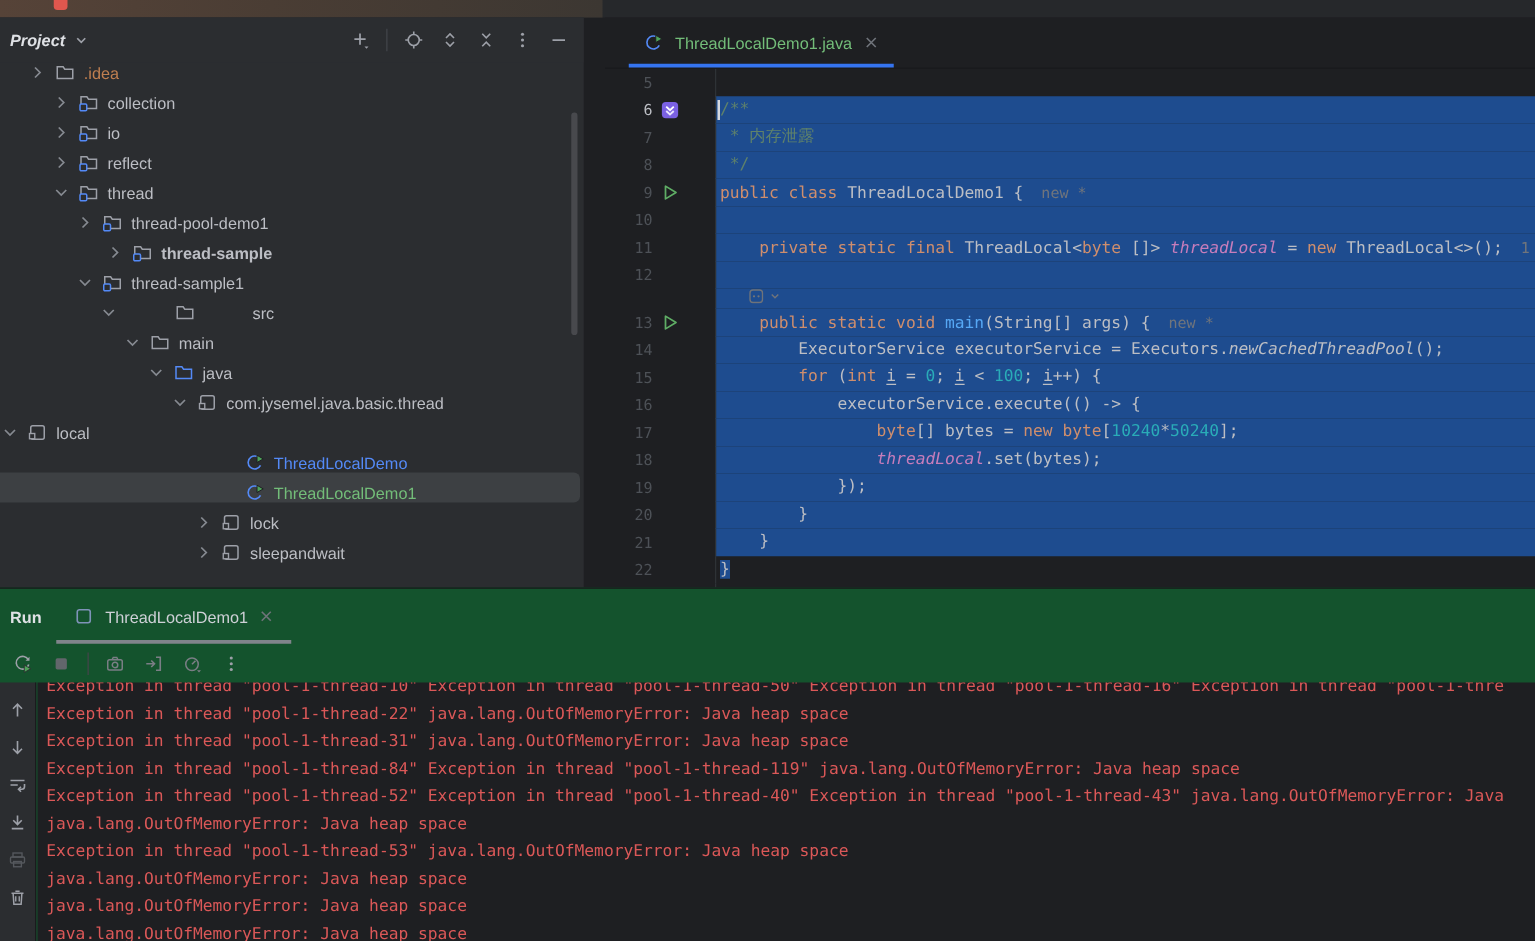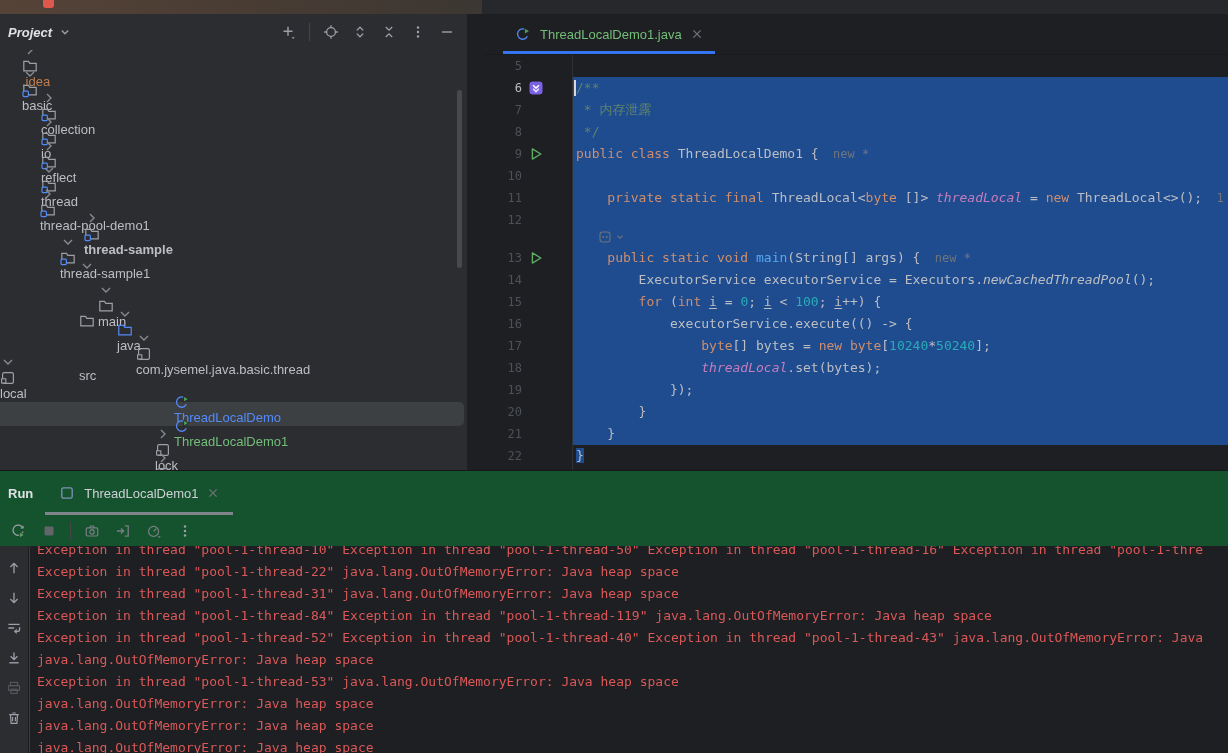--- a/index.html
+++ b/index.html
@@ -12,21 +12,21 @@
   .red-pill{position:absolute;left:43px;top:0;width:11px;height:8px;border-radius:0 0 3px 3px;background:#e0574e;}
   
   .left-panel{position:absolute;left:0;top:14px;width:467px;height:456px;background:#2b2d30;overflow:hidden;}
   .panel-header{position:absolute;z-index:3;left:0;top:0;right:0;height:36px;background:#2b2d30;
                 display:flex;align-items:center;padding:0 8px;box-sizing:border-box;font-style:italic;}
   .panel-title{display:flex;align-items:center;gap:3px;font-size:13px;font-weight:700;color:#dfe1e5;}
   .panel-actions{margin-left:auto;display:flex;align-items:center;gap:9px;padding-right:2px;}
   .abtn{width:20px;height:20px;display:flex;align-items:center;justify-content:center;border-radius:4px;}
   .pa-sep{width:1px;height:18px;background:#43454a;margin:0 2px;}
   .tree{position:absolute;left:0;top:28px;right:0;z-index:1;}
-  .trow{height:24px;display:flex;align-items:flex-start;font-size:13px;white-space:nowrap;color:#bcbec4;flex-direction:column;}
+  .trow{height:24px;display:flex;align-items:flex-end;font-size:13px;white-space:nowrap;color:#bcbec4;}
   .trow.selected{background:#3d4043;width:464px;border-radius:0 5px 5px 0;box-sizing:border-box;}
   .chev{width:16px;height:16px;flex:0 0 16px;margin-right:6px;display:flex;align-items:center;justify-content:center;}
   .ticon{width:16px;height:16px;flex:0 0 16px;margin-right:7px;display:flex;align-items:center;justify-content:center;}
   .c-orange{color:#c07f50;} .c-blue{color:#548af7;} .c-green{color:#73bd79;}
   .tsb{position:absolute;right:5px;top:76px;width:5px;height:178px;border-radius:3px;background:#48494d;z-index:2;}
   
   .editor-pane{position:absolute;left:484px;top:14px;width:814px;height:456px;background:#1e1f22;}
   .tab-bar{position:absolute;left:0;top:0;right:0;height:41px;border-bottom:1px solid #191a1c;
            display:flex;align-items:stretch;padding-left:19px;box-sizing:border-box;}
   .etab{display:flex;align-items:center;gap:7px;padding:3px 10px 0 10px;font-size:13px;color:#73bd79;
@@ -130,91 +130,77 @@
               <path d="M6 4l4 4-4 4" stroke="#868a91" stroke-width="1.4" fill="none"></path>
             </svg>
           </span>
           <span class="ticon">
             <svg width="16" height="16" viewBox="0 0 16 16" fill="none" xmlns="http://www.w3.org/2000/svg">
               <path d="M1.8 3.4h4.7l1.3 1.9h6.4v7.5H1.8z" stroke="#9da0a8" stroke-width="1.2" fill="none"></path>
             </svg>
           </span>
           <span class="c-orange">.idea</span>
         </div>
-        <div class="trow" style="padding-left: 22px;">
+        <div class="trow" style="padding-left: 41px;">
+          <span class="chev">
+            <svg width="16" height="16" viewBox="0 0 16 16" fill="none" xmlns="http://www.w3.org/2000/svg">
+              <path d="M6 4l4 4-4 4" stroke="#868a91" stroke-width="1.4" fill="none"></path>
+            </svg>
+          </span>
+          <span class="ticon">
+            <svg width="16" height="16" viewBox="0 0 16 16" fill="none" xmlns="http://www.w3.org/2000/svg">
+              <path d="M1.8 3.4h4.7l1.3 1.9h6.4v7.5H1.8z" stroke="#9da0a8" stroke-width="1.2" fill="none"></path>
+              <rect x="1" y="9.2" width="5.4" height="5.4" rx="1" fill="#2b2d30" stroke="#548af7" stroke-width="1.2"></rect>
+            </svg>
+          </span>
+          <span>collection</span>
+        </div>
+        <div class="trow" style="padding-left: 41px;">
+          <span class="chev">
+            <svg width="16" height="16" viewBox="0 0 16 16" fill="none" xmlns="http://www.w3.org/2000/svg">
+              <path d="M6 4l4 4-4 4" stroke="#868a91" stroke-width="1.4" fill="none"></path>
+            </svg>
+          </span>
+          <span class="ticon">
+            <svg width="16" height="16" viewBox="0 0 16 16" fill="none" xmlns="http://www.w3.org/2000/svg">
+              <path d="M1.8 3.4h4.7l1.3 1.9h6.4v7.5H1.8z" stroke="#9da0a8" stroke-width="1.2" fill="none"></path>
+              <rect x="1" y="9.2" width="5.4" height="5.4" rx="1" fill="#2b2d30" stroke="#548af7" stroke-width="1.2"></rect>
+            </svg>
+          </span>
+          <span>io</span>
+        </div>
+        <div class="trow" style="padding-left: 41px;">
+          <span class="chev">
+            <svg width="16" height="16" viewBox="0 0 16 16" fill="none" xmlns="http://www.w3.org/2000/svg">
+              <path d="M6 4l4 4-4 4" stroke="#868a91" stroke-width="1.4" fill="none"></path>
+            </svg>
+          </span>
+          <span class="ticon">
+            <svg width="16" height="16" viewBox="0 0 16 16" fill="none" xmlns="http://www.w3.org/2000/svg">
+              <path d="M1.8 3.4h4.7l1.3 1.9h6.4v7.5H1.8z" stroke="#9da0a8" stroke-width="1.2" fill="none"></path>
+              <rect x="1" y="9.2" width="5.4" height="5.4" rx="1" fill="#2b2d30" stroke="#548af7" stroke-width="1.2"></rect>
+            </svg>
+          </span>
+          <span>reflect</span>
+        </div>
+        <div class="trow" style="padding-left: 41px;">
           <span class="chev">
             <svg width="16" height="16" viewBox="0 0 16 16" fill="none" xmlns="http://www.w3.org/2000/svg">
               <path d="M4 6l4 4 4-4" stroke="#868a91" stroke-width="1.4" fill="none"></path>
             </svg>
           </span>
           <span class="ticon">
             <svg width="16" height="16" viewBox="0 0 16 16" fill="none" xmlns="http://www.w3.org/2000/svg">
               <path d="M1.8 3.4h4.7l1.3 1.9h6.4v7.5H1.8z" stroke="#9da0a8" stroke-width="1.2" fill="none"></path>
               <rect x="1" y="9.2" width="5.4" height="5.4" rx="1" fill="#2b2d30" stroke="#548af7" stroke-width="1.2"></rect>
             </svg>
           </span>
-          <span>basic</span>
-        </div>
-        <div class="trow" style="padding-left: 41px;">
-          <span class="chev">
-            <svg width="16" height="16" viewBox="0 0 16 16" fill="none" xmlns="http://www.w3.org/2000/svg">
-              <path d="M6 4l4 4-4 4" stroke="#868a91" stroke-width="1.4" fill="none"></path>
-            </svg>
-          </span>
-          <span class="ticon">
-            <svg width="16" height="16" viewBox="0 0 16 16" fill="none" xmlns="http://www.w3.org/2000/svg">
-              <path d="M1.8 3.4h4.7l1.3 1.9h6.4v7.5H1.8z" stroke="#9da0a8" stroke-width="1.2" fill="none"></path>
-              <rect x="1" y="9.2" width="5.4" height="5.4" rx="1" fill="#2b2d30" stroke="#548af7" stroke-width="1.2"></rect>
-            </svg>
-          </span>
-          <span>collection</span>
-        </div>
-        <div class="trow" style="padding-left: 41px;">
-          <span class="chev">
-            <svg width="16" height="16" viewBox="0 0 16 16" fill="none" xmlns="http://www.w3.org/2000/svg">
-              <path d="M6 4l4 4-4 4" stroke="#868a91" stroke-width="1.4" fill="none"></path>
-            </svg>
-          </span>
-          <span class="ticon">
-            <svg width="16" height="16" viewBox="0 0 16 16" fill="none" xmlns="http://www.w3.org/2000/svg">
-              <path d="M1.8 3.4h4.7l1.3 1.9h6.4v7.5H1.8z" stroke="#9da0a8" stroke-width="1.2" fill="none"></path>
-              <rect x="1" y="9.2" width="5.4" height="5.4" rx="1" fill="#2b2d30" stroke="#548af7" stroke-width="1.2"></rect>
-            </svg>
-          </span>
-          <span>io</span>
-        </div>
-        <div class="trow" style="padding-left: 41px;">
-          <span class="chev">
-            <svg width="16" height="16" viewBox="0 0 16 16" fill="none" xmlns="http://www.w3.org/2000/svg">
-              <path d="M6 4l4 4-4 4" stroke="#868a91" stroke-width="1.4" fill="none"></path>
-            </svg>
-          </span>
-          <span class="ticon">
-            <svg width="16" height="16" viewBox="0 0 16 16" fill="none" xmlns="http://www.w3.org/2000/svg">
-              <path d="M1.8 3.4h4.7l1.3 1.9h6.4v7.5H1.8z" stroke="#9da0a8" stroke-width="1.2" fill="none"></path>
-              <rect x="1" y="9.2" width="5.4" height="5.4" rx="1" fill="#2b2d30" stroke="#548af7" stroke-width="1.2"></rect>
-            </svg>
-          </span>
-          <span>reflect</span>
-        </div>
-        <div class="trow" style="padding-left: 41px;">
-          <span class="chev">
-            <svg width="16" height="16" viewBox="0 0 16 16" fill="none" xmlns="http://www.w3.org/2000/svg">
-              <path d="M4 6l4 4 4-4" stroke="#868a91" stroke-width="1.4" fill="none"></path>
-            </svg>
-          </span>
-          <span class="ticon">
-            <svg width="16" height="16" viewBox="0 0 16 16" fill="none" xmlns="http://www.w3.org/2000/svg">
-              <path d="M1.8 3.4h4.7l1.3 1.9h6.4v7.5H1.8z" stroke="#9da0a8" stroke-width="1.2" fill="none"></path>
-              <rect x="1" y="9.2" width="5.4" height="5.4" rx="1" fill="#2b2d30" stroke="#548af7" stroke-width="1.2"></rect>
-            </svg>
-          </span>
           <span>thread</span>
         </div>
-        <div class="trow" style="padding-left: 40px;">
+        <div class="trow" style="padding-left: 60px;">
           <span class="chev">
             <svg width="16" height="16" viewBox="0 0 16 16" fill="none" xmlns="http://www.w3.org/2000/svg">
               <path d="M6 4l4 4-4 4" stroke="#868a91" stroke-width="1.4" fill="none"></path>
             </svg>
           </span>
           <span class="ticon">
             <svg width="16" height="16" viewBox="0 0 16 16" fill="none" xmlns="http://www.w3.org/2000/svg">
               <path d="M1.8 3.4h4.7l1.3 1.9h6.4v7.5H1.8z" stroke="#9da0a8" stroke-width="1.2" fill="none"></path>
               <rect x="1" y="9.2" width="5.4" height="5.4" rx="1" fill="#2b2d30" stroke="#548af7" stroke-width="1.2"></rect>
             </svg>

